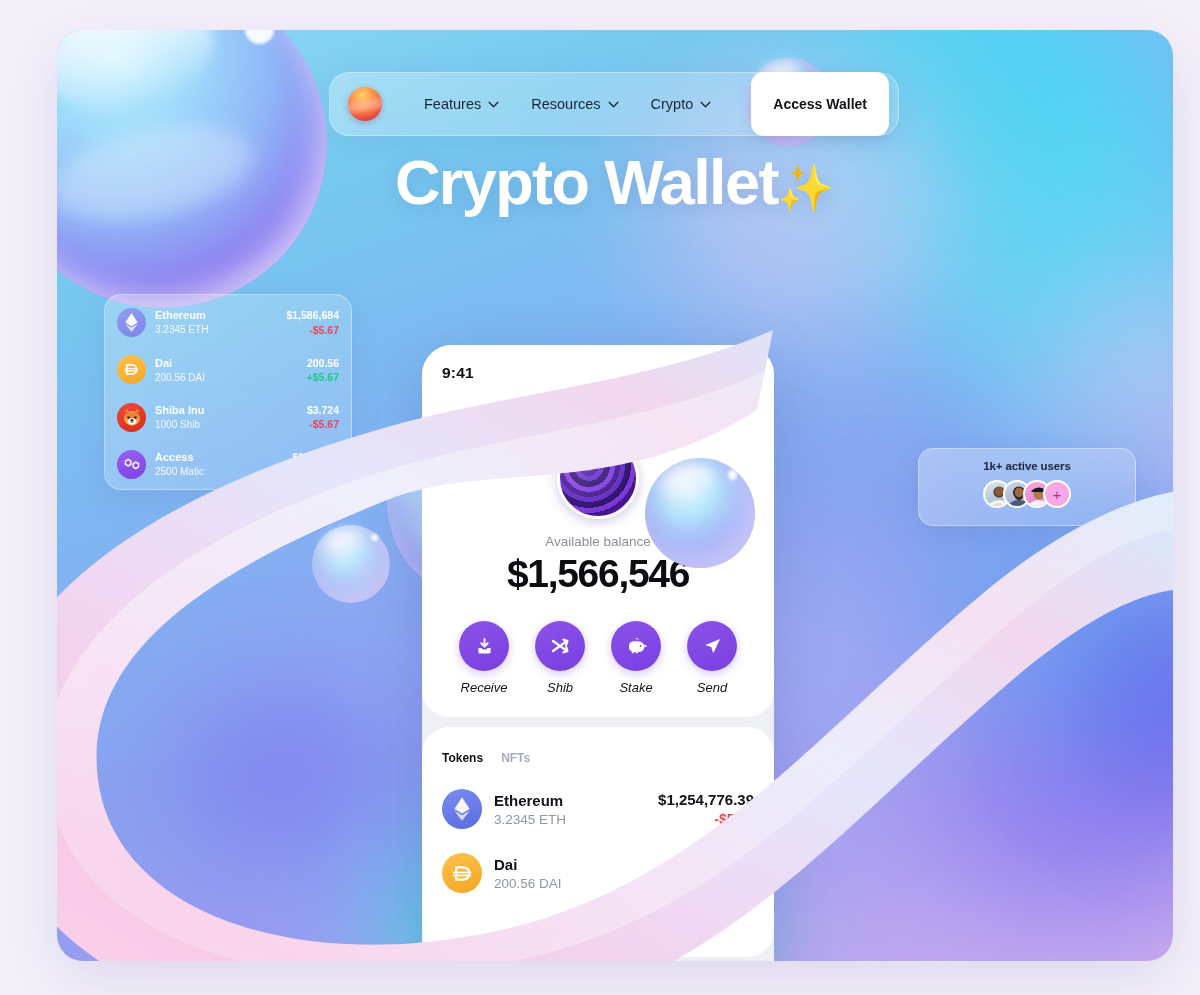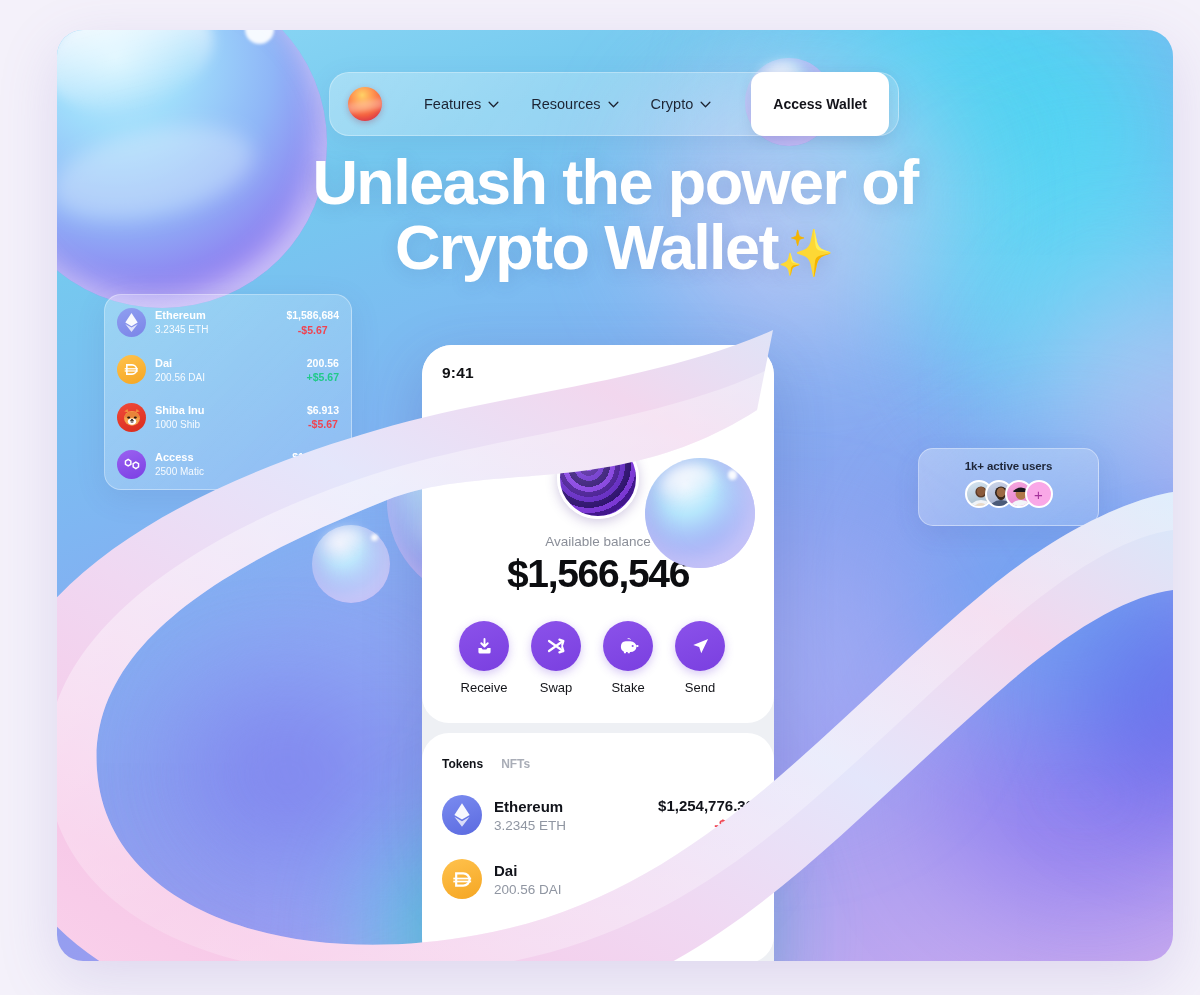--- a/index.html
+++ b/index.html
@@ -124,28 +124,28 @@
   .trow { display:flex; align-items:center; gap:9px; }
   .tico { width:29px; height:29px; border-radius:50%; flex:none; position:relative; overflow:hidden;
           display:flex; align-items:center; justify-content:center; }
   .tico.eth { background: linear-gradient(160deg,#8f9ff0,#7b84e8); }
   .tico.dai { background: linear-gradient(160deg,#ffc24d,#f5a623); }
   .tico.shib{ background: linear-gradient(160deg,#f04a3a,#d92b1c); }
   .tico.matic{background: linear-gradient(160deg,#9b62f0,#7b3fe4); }
   .tmeta { flex:1; min-width:0; }
   .tname { font-size:11px; font-weight:700; color:#fff; line-height:1.35; }
   .tamt  { font-size:10px; color:rgba(255,255,255,.92); line-height:1.35; }
-  .tright{ text-align:center; }
+  .tright{ text-align:right; }
   .tval  { font-size:10.5px; font-weight:700; color:#fff; line-height:1.35; }
   .tchg  { font-size:10.5px; font-weight:700; line-height:1.35; }
   .neg { color:#ef4452; } .pos { color:#22c98a; }
 
   
   .users-badge {
-    position:absolute; left:861px; top:418px; width:181px; height:78px;
+    position:absolute; left:861px; top:418px; width:218px; height:78px;
     border-radius:15px; padding:11px 0 0 0; text-align:center;
     background: linear-gradient(140deg, rgba(255,255,255,.32), rgba(255,255,255,.14));
     border:1px solid rgba(255,255,255,.38);
     box-shadow: 0 8px 26px rgba(70,80,160,.12);
   }
   .users-title { font-size:11.5px; font-weight:700; color:#1e2638; letter-spacing:-.1px; }
   .avatars { display:flex; justify-content:center; margin-top:8px; }
   .av { width:28px; height:28px; border-radius:50%; border:2px solid #fff; margin-left:-8px;
         overflow:hidden; position:relative; }
   .av:first-child { margin-left:0; }
@@ -156,38 +156,38 @@
   .phone {
     position:absolute; left:365px; top:315px; width:352px; height:646px;
     border-radius:30px 30px 0 0;
     background:#eef0f4;
     box-shadow: 0 18px 60px rgba(60,60,140,.22);
     overflow:hidden;
   }
   .p-card {
     background:#fff; border-radius:27px; margin:0 0 10px 0;
   }
-  .p-top { padding: 18px 20px 28px; border-radius:27px; }
+  .p-top { padding: 18px 20px 22px; border-radius:27px; }
   .statusbar { display:flex; align-items:center; justify-content:space-between; height:20px; }
   .sb-time { font-size:15.5px; font-weight:600; color:#101114; letter-spacing:.2px; }
   .sb-right{ display:flex; align-items:center; gap:5px; }
   .acct { text-align:center; margin-top:21px; display:flex; align-items:center; justify-content:center; gap:7px; }
   .acct-name { font-size:15px; color:#1b1d24; }
   .nft-av {
     width:82px; height:82px; border-radius:50%; margin:16px auto 0;
     border:3px solid #fff; box-shadow:0 3px 12px rgba(70,40,140,.25);
     background:
       repeating-radial-gradient(circle at 38% 34%, #8b3ff0 0 5px, #4a1a9e 5px 10px, #6c2cd6 10px 15px, #32127a 15px 21px);
     position:relative; overflow:hidden;
   }
   .nft-av::after{ content:""; position:absolute; inset:0; border-radius:50%;
     background: radial-gradient(circle at 30% 26%, rgba(255,255,255,.22), rgba(0,0,0,.12) 70%); }
   .bal-label { text-align:center; font-size:13.5px; color:#8b8f99; margin-top:15px; }
   .bal-amount{ text-align:center; font-size:39px; font-weight:700; color:#0c0d10; letter-spacing:-1.3px; margin-top:3px; }
-  .actions { display:flex; margin:25px 6px 0; }
+  .actions { display:flex; justify-content:space-between; margin:25px 6px 0;font-style:italic; }
   .action { width:72px; text-align:center; }
   .act-circle {
     width:50px; height:50px; border-radius:50%; margin:0 auto;
     background: linear-gradient(160deg,#8b52ea,#7a3fe0);
     display:flex; align-items:center; justify-content:center; cursor:pointer;
     box-shadow: 0 3px 10px rgba(110,60,220,.28);
   }
   .act-label { font-size:13px; color:#14151a; margin-top:9px; font-weight:500; }
   .p-bottom { padding: 24px 20px 0; border-radius:27px; min-height:230px; }
   .tabs { display:flex; gap:18px; align-items:baseline; }
@@ -253,21 +253,20 @@
           <span>Crypto</span>
           <svg class="chev" viewBox="0 0 12 8">
               <path d="M1 1.5 L6 6.5 L11 1.5" fill="none" stroke="#1d2433" stroke-width="1.5" stroke-linecap="round" stroke-linejoin="round"></path>
             </svg>
         </div>
       </div>
       <button class="access-btn">Access Wallet</button>
     </div>
 
     <h1 class="headline">
-      <span>Unleash the power of</span>
       <span class="l2">
         <span>Crypto Wallet</span><span class="spark">✨</span>
       </span>
     </h1>
 
     <div class="token-card">
 
       <div class="trow">
         <div class="tico eth">
           <svg width="13" height="19" viewBox="0 0 13 19">
@@ -315,21 +314,21 @@
             <ellipse cx="12" cy="17" rx="4.6" ry="3.4" fill="#fff"></ellipse>
             <path d="M10 15.6 h4 v1 h-4z M10.6 17.2 h2.8 v.9 h-2.8z" fill="#2b1a10"></path>
             <ellipse cx="12" cy="15.1" rx="1.3" ry=".85" fill="#2b1a10"></ellipse>
           </svg>
         </div>
         <div class="tmeta">
           <div class="tname">Shiba Inu</div>
           <div class="tamt">1000 Shib</div>
         </div>
         <div class="tright">
-          <div class="tval">$6.913</div>
+          <div class="tval">$3.724</div>
           <div class="tchg neg">-$5.67</div>
         </div>
       </div>
 
       <div class="trow">
         <div class="tico matic">
           <svg width="18" height="14" viewBox="0 0 22 16">
               <path d="M6.3 2.4 L9.6 4.4 v4 L6.3 10.4 L3 8.4 v-4 Z" fill="none" stroke="#fff" stroke-width="1.8"></path>
               <path d="M15.7 5.6 L19 7.6 v4 L15.7 13.6 L12.4 11.6 v-4 Z" fill="none" stroke="#fff" stroke-width="1.8"></path>
             </svg>
@@ -404,21 +403,21 @@
             <div class="act-label">Receive</div>
           </div>
           <div class="action">
             <div class="act-circle">
               <svg width="20" height="20" viewBox="0 0 20 20">
                   <path d="M3 5 L17 15 M3 15 L17 5" stroke="#fff" stroke-width="2.2" stroke-linecap="round"></path>
                   <path d="M13.4 3.6 L17.4 5 L16.2 9" fill="none" stroke="#fff" stroke-width="2.2" stroke-linecap="round" stroke-linejoin="round"></path>
                   <path d="M13.4 16.4 L17.4 15 L16.2 11" fill="none" stroke="#fff" stroke-width="2.2" stroke-linecap="round" stroke-linejoin="round"></path>
                 </svg>
             </div>
-            <div class="act-label">Swap</div>
+            <div class="act-label">Shib</div>
           </div>
           <div class="action">
             <div class="act-circle">
               <svg width="21" height="19" viewBox="0 0 22 20">
                 <path d="M8 4.6 h5 a6.4 5.6 0 0 1 6.4 5.6 a6.4 5.6 0 0 1-6.4 5.6 h-.6 v1.4 h-2.2 v-1.4 H8.4 v1.4 H6.2 v-1.8 A5.6 5.6 0 0 1 3 10.2 A5.6 5.6 0 0 1 8 4.6 z" fill="#fff"></path>
                 <path d="M9.6 1.6 q2.4-1 4 1.2 q-2 .5-4-1.2z" fill="#fff"></path>
                 <rect x="19" y="8.4" width="2.6" height="2" rx="1" fill="#fff"></rect>
                 <circle cx="15.4" cy="9.4" r="1.1" fill="#8b52ea"></circle>
                 <rect x="8.4" y="2.4" width="4.4" height="1.5" rx=".7" fill="#8b52ea"></rect>
               </svg>

